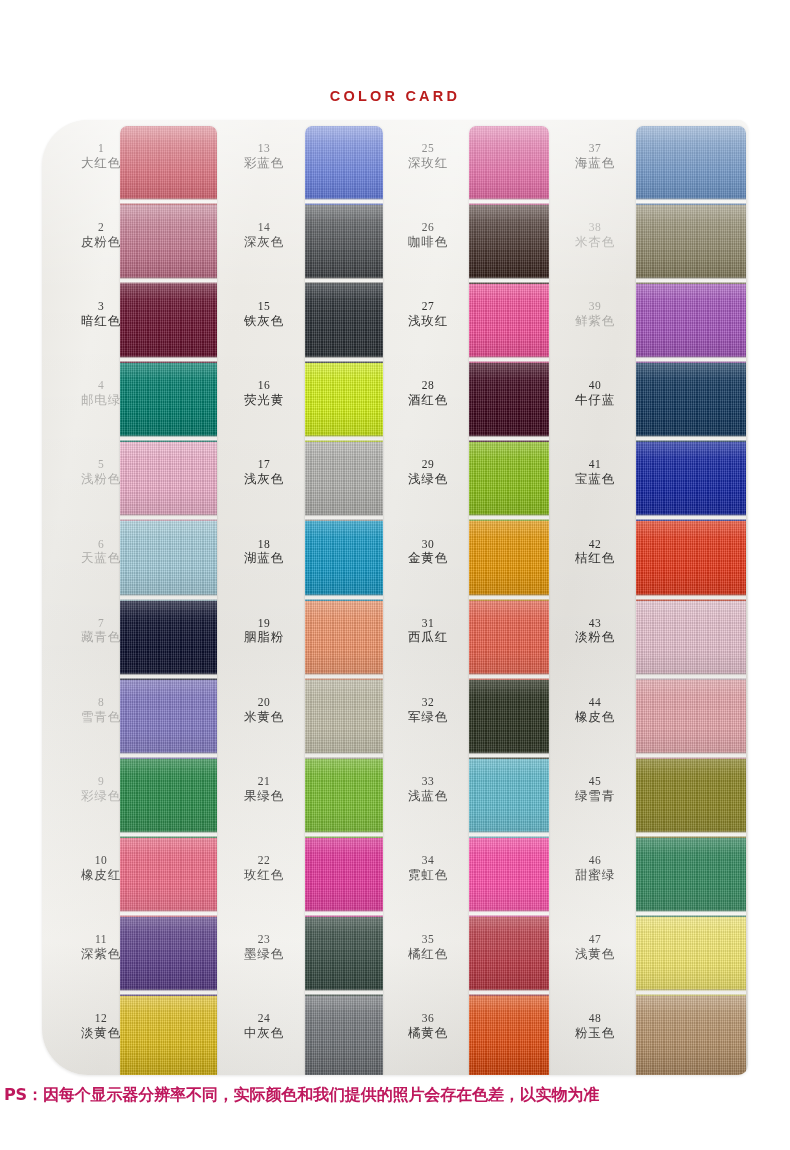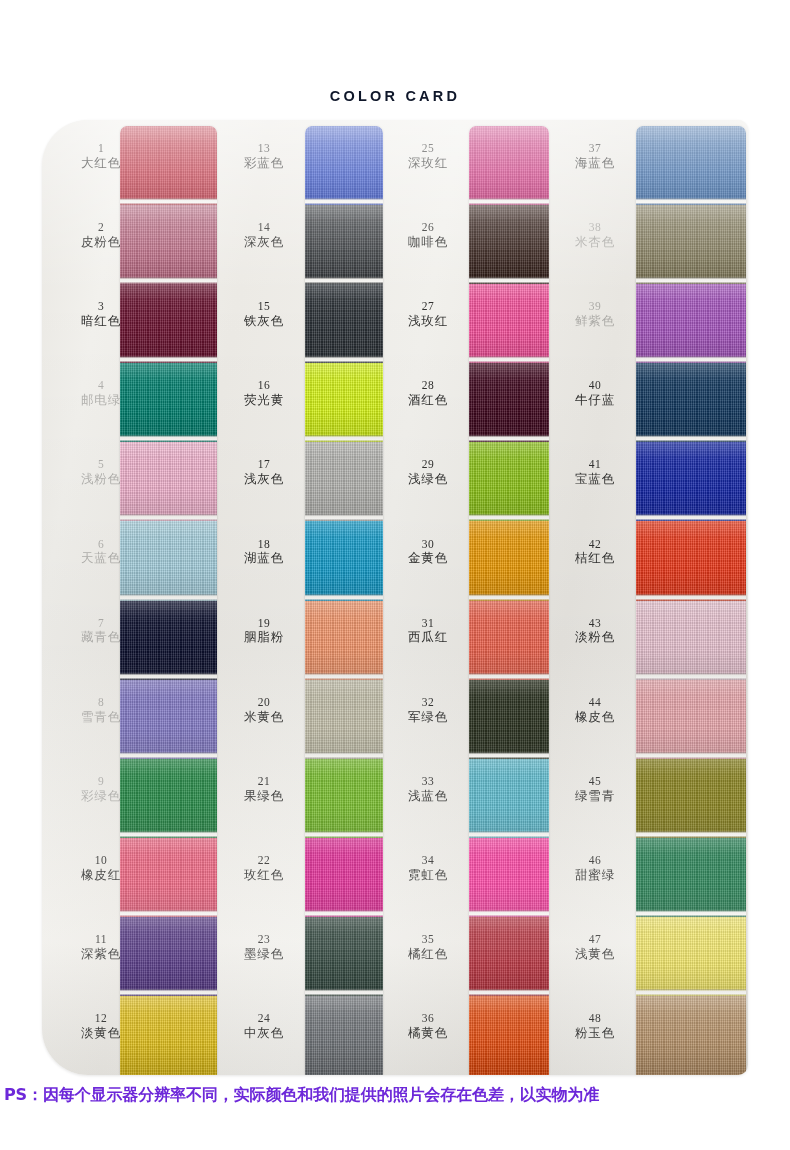--- a/index.html
+++ b/index.html
@@ -38,21 +38,21 @@
   }
   #title-en {
     position: absolute;
     left: 0; top: 89px;
     width: 790px;
     text-align: center;
     font-family: "Liberation Sans", sans-serif;
     font-size: 14.5px;
     font-weight: bold;
     letter-spacing: 3.2px;
-    color: #0f172a;
+    color: #b91c1c;
     line-height: 1;
   }
 
   
   #card {
     position: absolute;
     left: 42px; top: 120px;
     width: 706px;
     height: 955px;
     background:
@@ -180,21 +180,21 @@
 
   
   #footer-note {
     position: absolute;
     left: 0; top: 1084px;
     width: 790px;
     padding-left: 4px;
     font-family: "DejaVu Sans", "Liberation Sans", sans-serif;
     font-size: 16.1px;
     font-weight: bold;
-    color: #6d28d9;
+    color: #be185d;
     letter-spacing: -0.2px;
     white-space: nowrap;
   }
 </style>
 </head>
 <body>
 
 <div id="page">
 
   <div id="header">

